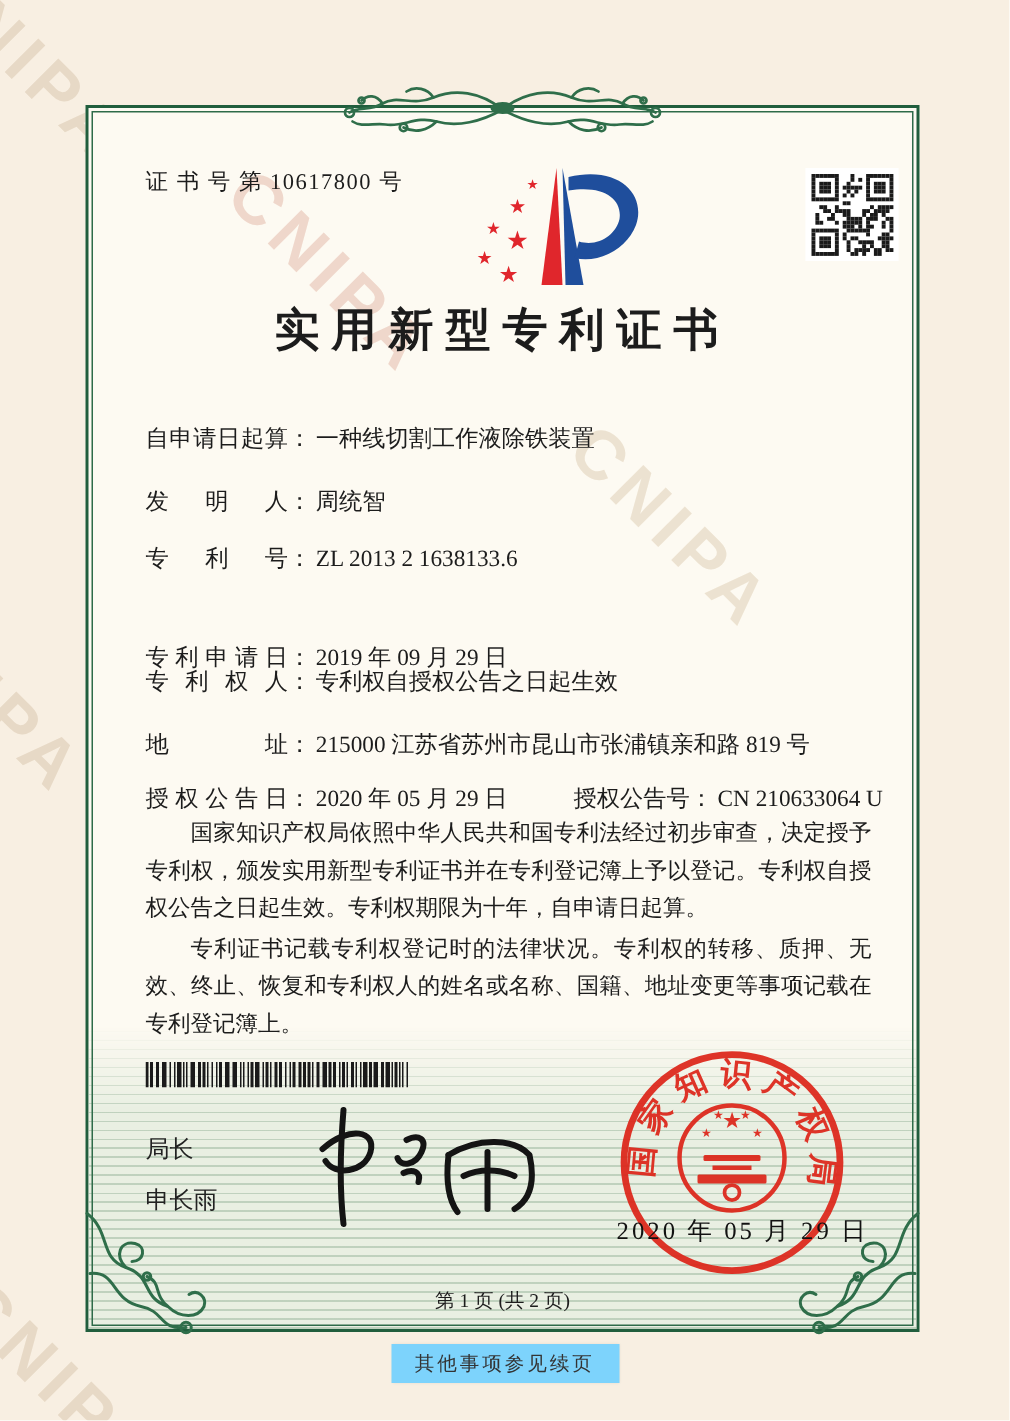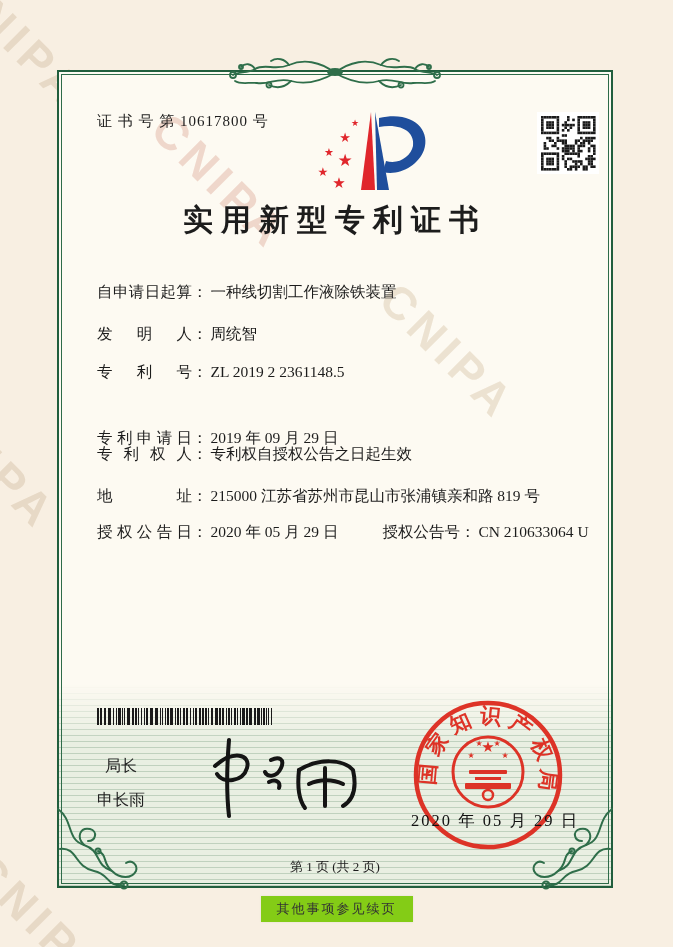--- a/index.html
+++ b/index.html
@@ -45,29 +45,29 @@
   }
   .fields{position:absolute; left:38px; top:0; width:486px; z-index:2;}
   .frow{position:absolute; left:0; font-size:15.5px; white-space:nowrap;}
   .flabel{display:inline-block; width:95px; text-align:justify; text-align-last:justify; vertical-align:bottom;}
   .fvalue{margin-left:3px;}
   .fpair2{margin-left:44px;}
   .paras{position:absolute; left:38px; top:472px; width:484px; z-index:2;}
   .paras p{margin:0 0 2px 0; font-size:15px; line-height:25px; text-indent:2em; text-align:justify;}
   .barcode{position:absolute; left:38px; top:636px; z-index:2;}
   .signer{position:absolute; left:38px; top:684px; z-index:2;
-    font-family:"Liberation Sans","DejaVu Sans",sans-serif; font-size:16px; color:#222;text-align:center;}
+    font-family:"Liberation Sans","DejaVu Sans",sans-serif; font-size:16px; color:#222;}
   .signer div{margin-bottom:13px;}
   .signature{position:absolute; left:140px; top:658px; z-index:2;}
   .seal{position:absolute; left:348px; top:622px; z-index:3; opacity:.92;}
   .issue-date{position:absolute; left:352px; top:738px; z-index:4; font-size:16.5px; letter-spacing:2px; color:#111; white-space:nowrap;}
   .pfooter{position:absolute; left:0; right:0; top:786px; text-align:center; font-size:13px; z-index:2;}
   .contnote{
     position:absolute; left:50%; top:896px; transform:translateX(-50%);
-    background:#84cc16; padding:4px 16px; font-size:13px; letter-spacing:2px;
+    background:#7dd3fc; padding:4px 16px; font-size:13px; letter-spacing:2px;
     color:#333; z-index:2; box-shadow:0 0 2px rgba(0,0,0,.08);
   }
 </style>
 </head>
 <body>
 
 <div class="page">
 
   <span class="wm" style="left:-24px; top:-40px;">CNIPA</span>
   <span class="wm" style="left:-52px; top:382px;">CNIPA</span>
@@ -362,36 +362,40 @@
     <div class="title">实用新型专利证书</div>
 
     <div class="fields">
       <div class="frow" style="top:210px;">
         <span class="flabel">自申请日起算</span><span>：</span><span class="fvalue">一种线切割工作液除铁装置</span>
       </div>
       <div class="frow" style="top:252px;">
         <span class="flabel">发明人</span><span>：</span><span class="fvalue">周统智</span>
       </div>
       <div class="frow" style="top:290px;">
-        <span class="flabel">专利号</span><span>：</span><span class="fvalue">ZL 2019 2 2361148.5</span>
+        <span class="flabel">专利号</span><span>：</span><span class="fvalue">ZL 2013 2 1638133.6</span>
       </div>
       <div class="frow" style="top:332px;margin-top:24px;">
         <span class="flabel">专利申请日</span><span>：</span><span class="fvalue">2019 年 09 月 29 日</span>
       </div>
       <div class="frow" style="top:372px;">
         <span class="flabel">专利权人</span><span>：</span><span class="fvalue">专利权自授权公告之日起生效</span>
       </div>
       <div class="frow" style="top:414px;">
         <span class="flabel">地址</span><span>：</span><span class="fvalue">215000 江苏省苏州市昆山市张浦镇亲和路 819 号</span>
       </div>
       <div class="frow" style="top:450px;">
         <span class="flabel">授权公告日</span><span>：</span><span class="fvalue">2020 年 05 月 29 日</span><span class="fpair2">授权公告号</span><span>：</span><span class="fvalue">CN 210633064 U</span>
       </div>
     </div>
 
+    <div class="paras">
+      <p>国家知识产权局依照中华人民共和国专利法经过初步审查，决定授予专利权，颁发实用新型专利证书并在专利登记簿上予以登记。专利权自授权公告之日起生效。专利权期限为十年，自申请日起算。</p>
+      <p>专利证书记载专利权登记时的法律状况。专利权的转移、质押、无效、终止、恢复和专利权人的姓名或名称、国籍、地址变更等事项记载在专利登记簿上。</p>
+    </div>
 
     <svg class="barcode" id="barcode" width="178" height="17">
         <rect x="0" y="0" width="2" height="17" fill="#1a1a1a"></rect>
         <rect x="3" y="0" width="2" height="17" fill="#1a1a1a"></rect>
         <rect x="7" y="0" width="2" height="17" fill="#1a1a1a"></rect>
         <rect x="11" y="0" width="3" height="17" fill="#1a1a1a"></rect>
         <rect x="16" y="0" width="1" height="17" fill="#1a1a1a"></rect>
         <rect x="19" y="0" width="1" height="17" fill="#1a1a1a"></rect>
         <rect x="21" y="0" width="3" height="17" fill="#1a1a1a"></rect>
         <rect x="25" y="0" width="1" height="17" fill="#1a1a1a"></rect>

